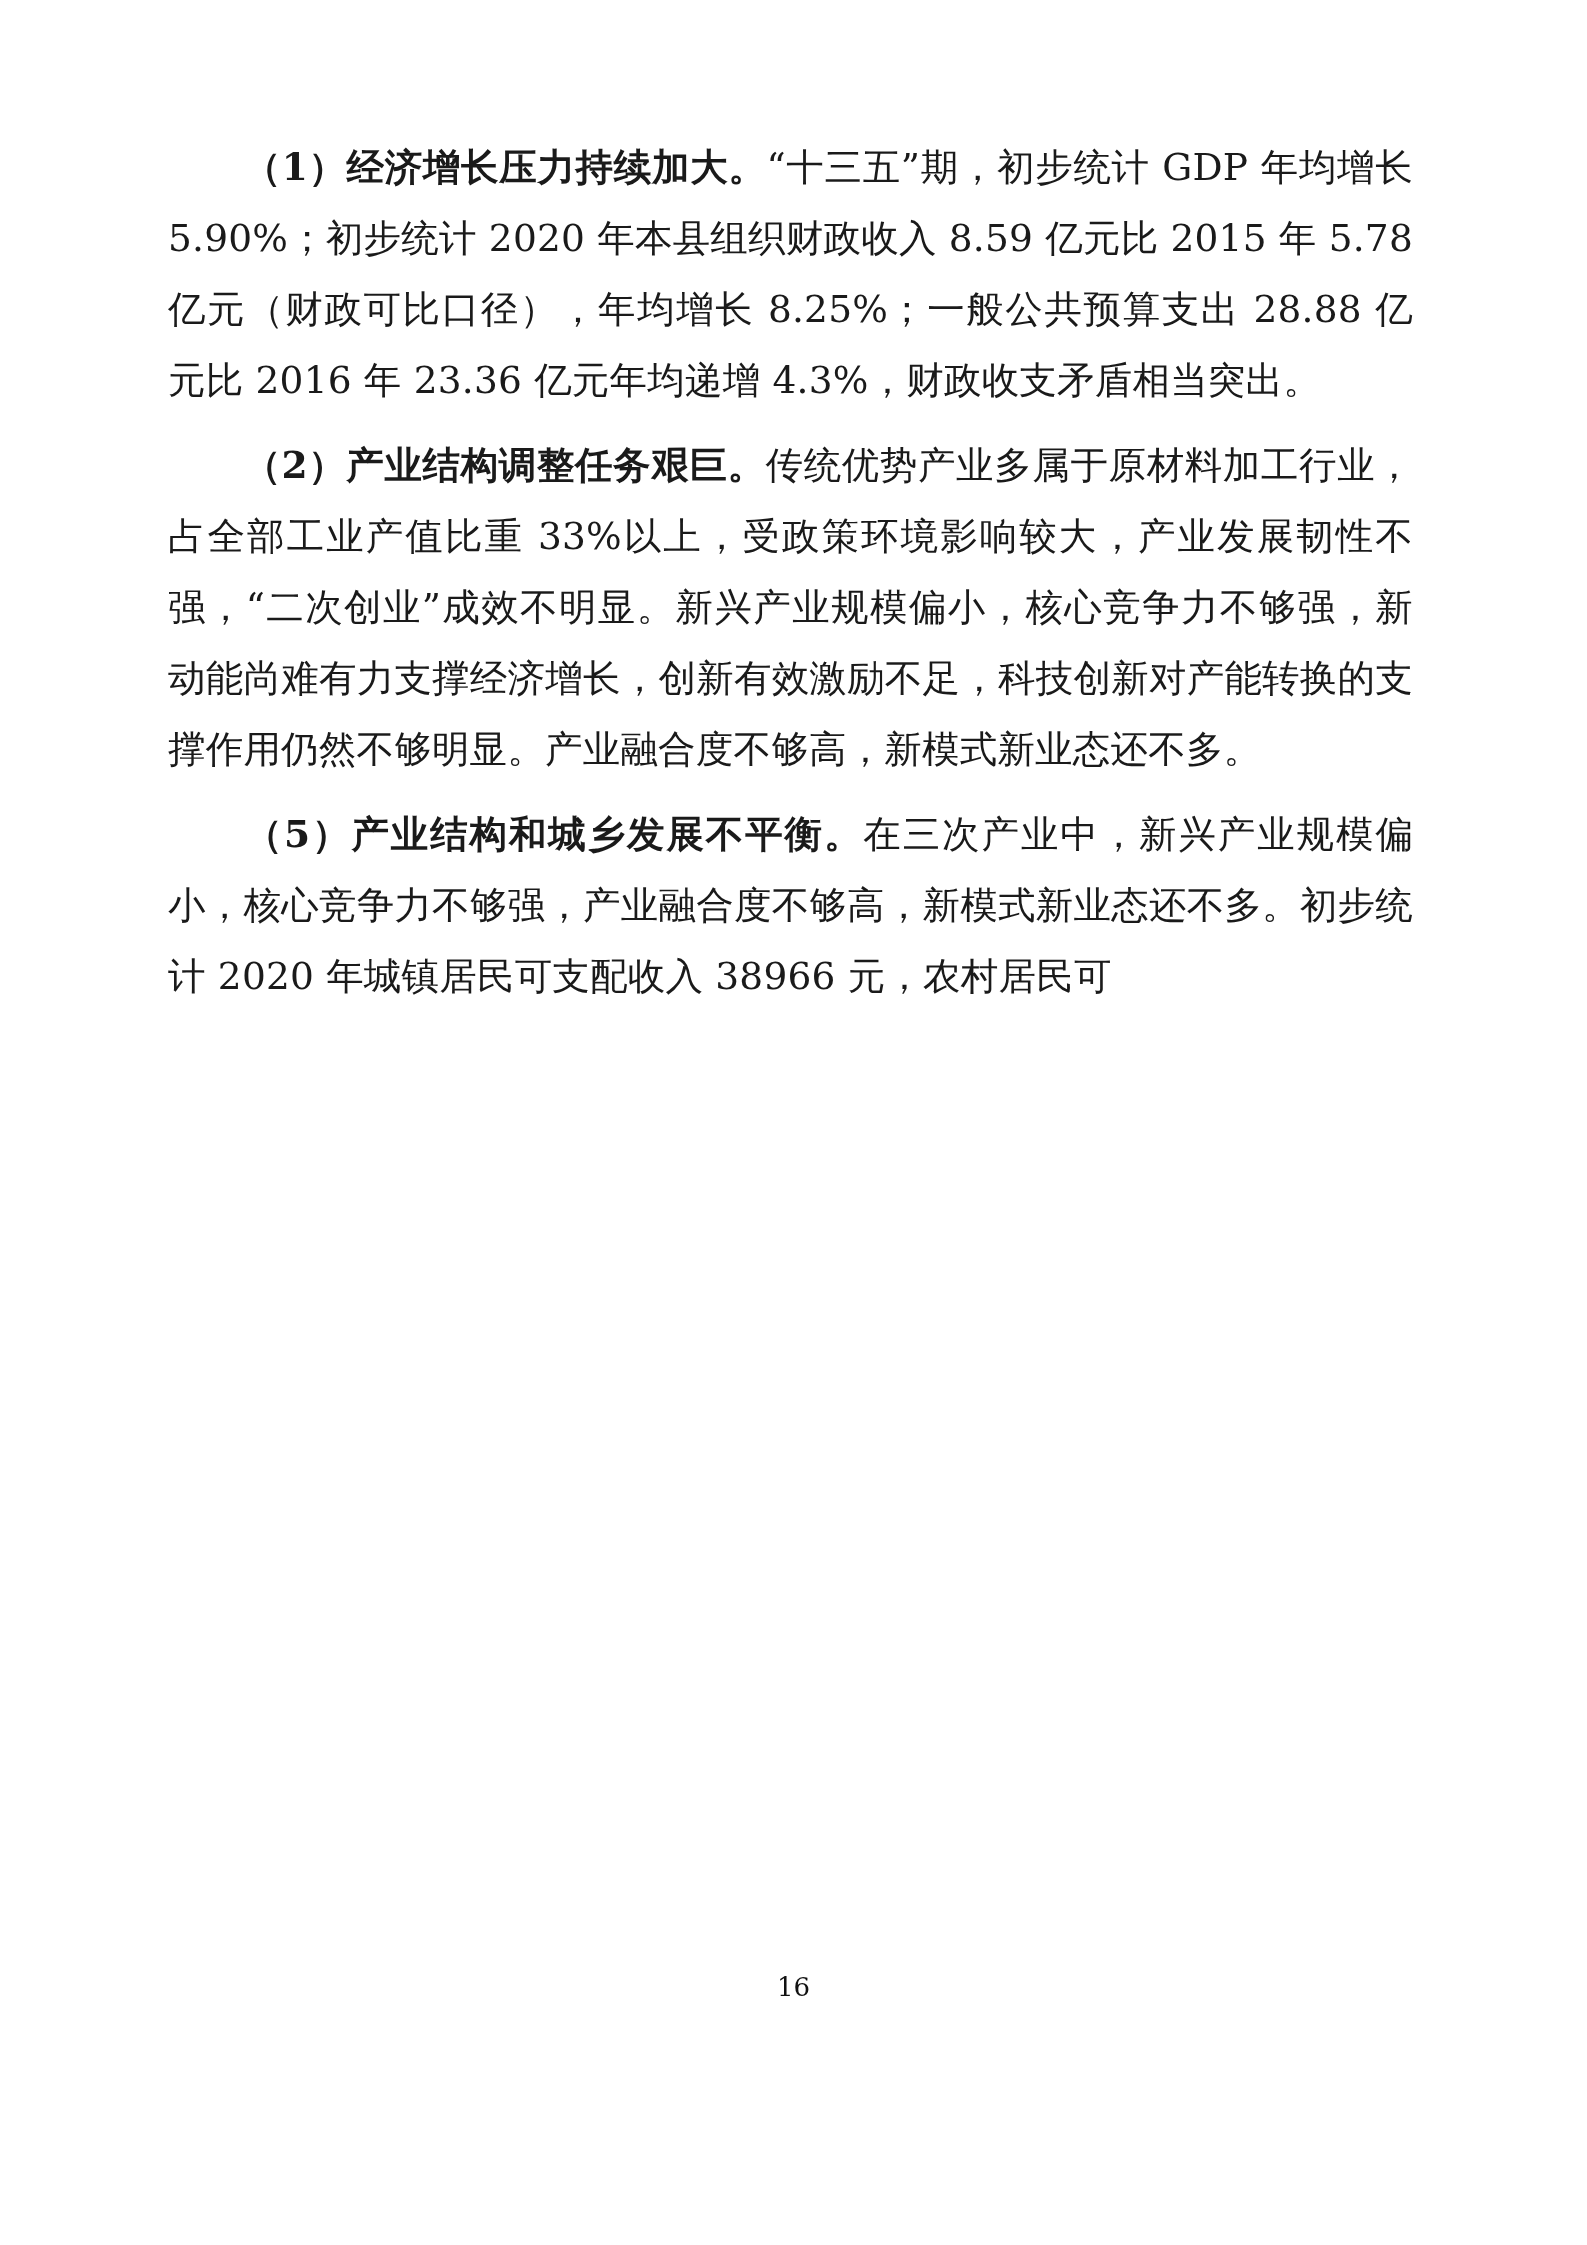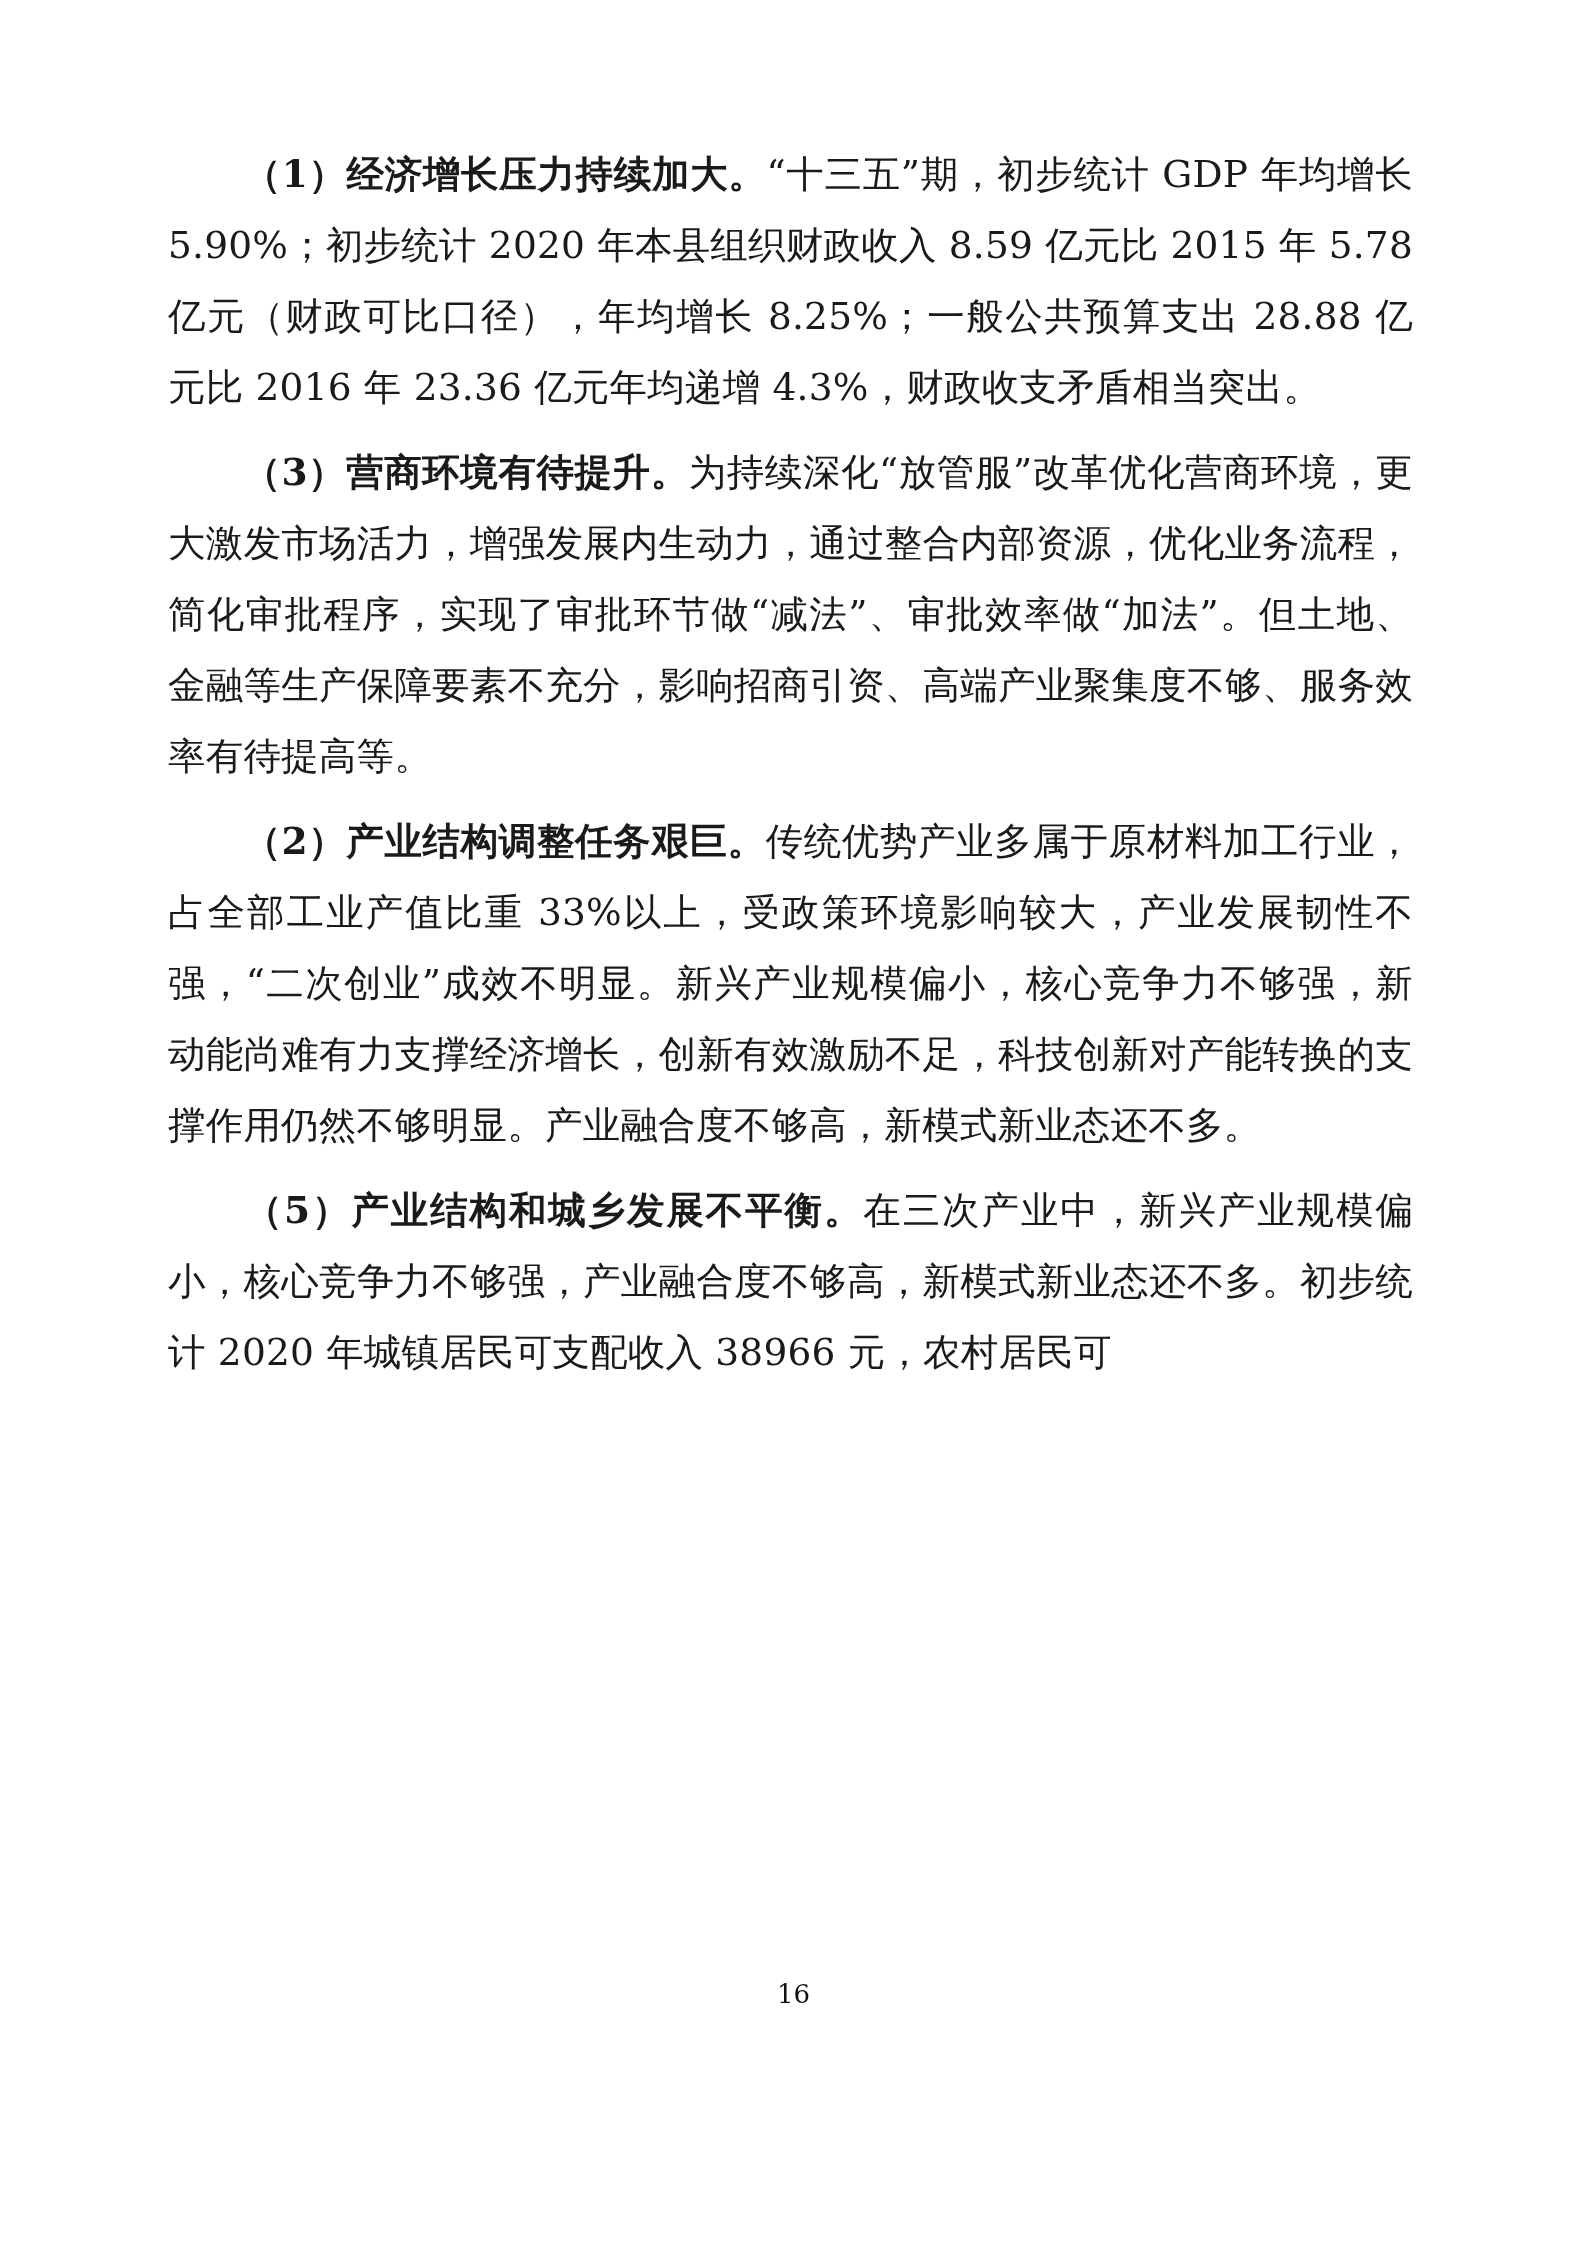--- a/index.html
+++ b/index.html
@@ -5,21 +5,21 @@
   html, body {
     margin: 0;
     padding: 0;
     background: #ffffff;
   }
   .page {
     position: relative;
     width: 1587px;
     height: 2070px;
     background: #ffffff;
-    margin: 7px auto;
+    margin: 0 auto;
     box-sizing: border-box;
     font-family: "DejaVu Serif", "Liberation Serif", serif;
     color: #1a1a1a;
   }
   .content {
     position: absolute;
     left: 168px;
     top: 132px;
     width: 1245px;
   }
@@ -54,23 +54,20 @@
 <body>
 
 <div class="page">
   <div class="content">
 
     <p class="para">
       <span class="indent"></span><span class="label">（1）经济增长压力持续加大。</span><span>“十三五”期，初步统计 GDP 年均增长 5.90%；初步统计 2020 年本县组织财政收入 8.59 亿元比 2015 年 5.78 亿元（财政可比口径），年均增长 8.25%；一般公共预算支出 28.88 亿元比 2016 年 23.36 亿元年均递增 4.3%，财政收支矛盾相当突出。</span>
     </p>
 
 
-    <p class="para">
-      <span class="indent"></span><span class="label">（3）营商环境有待提升。</span><span>为持续深化“放管服”改革优化营商环境，更大激发市场活力，增强发展内生动力，通过整合内部资源，优化业务流程，简化审批程序，实现了审批环节做“减法”、审批效率做“加法”。但土地、金融等生产保障要素不充分，影响招商引资、高端产业聚集度不够、服务效率有待提高等。</span>
-    </p>
 
     <p class="para">
       <span class="indent"></span><span class="label">（2）产业结构调整任务艰巨。</span><span>传统优势产业多属于原材料加工行业，占全部工业产值比重 33%以上，受政策环境影响较大，产业发展韧性不强，“二次创业”成效不明显。新兴产业规模偏小，核心竞争力不够强，新动能尚难有力支撑经济增长，创新有效激励不足，科技创新对产能转换的支撑作用仍然不够明显。产业融合度不够高，新模式新业态还不多。</span>
     </p>
 
     <p class="para">
       <span class="indent"></span><span class="label">（5）产业结构和城乡发展不平衡。</span><span>在三次产业中，新兴产业规模偏小，核心竞争力不够强，产业融合度不够高，新模式新业态还不多。初步统计 2020 年城镇居民可支配收入 38966 元，农村居民可</span>
     </p>
 
   </div>

